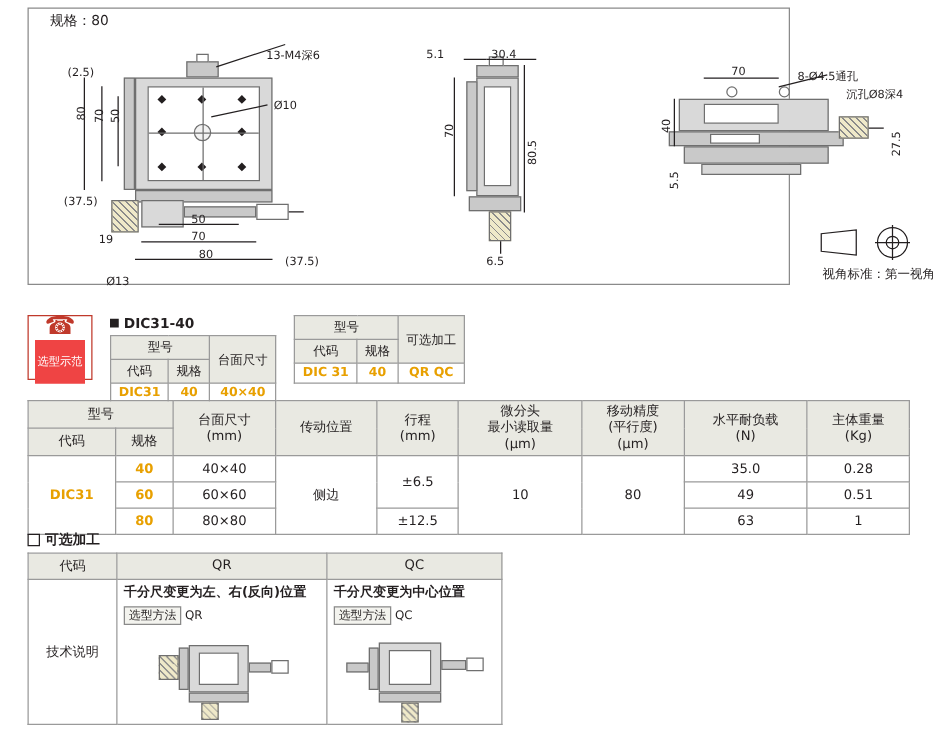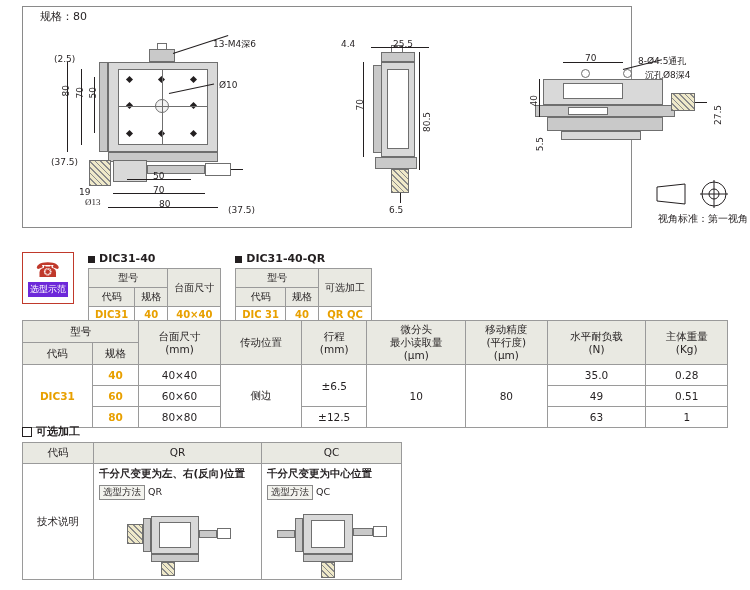--- a/index.html
+++ b/index.html
@@ -36,21 +36,21 @@
   .circ{position:absolute;border:1px solid #6f6f6f;border-radius:50%;box-sizing:border-box;}
   
   #seldemo{position:absolute;left:22px;top:252px;}
   .phonebox{
     width:52px;height:52px;border:1px solid #c0392b;background:#fff;
     display:flex;flex-direction:column;align-items:center;justify-content:center;
     box-sizing:border-box;
   }
   .phone-ico{font-size:20px;color:#c0392b;line-height:20px;}
   .phone-lab{
-    background:#6d28d9;color:#fff;font-size:9px;padding:1px 2px;margin-top:2px;
+    background:#ef4444;color:#fff;font-size:9px;padding:11px 2px;margin-top:2px;
     white-space:nowrap;
   }
   .modeltbl{border-collapse:collapse;font-size:10px;}
   .modeltbl th,.modeltbl td{
     border:1px solid #9a9a9a;padding:2px 6px;text-align:center;white-space:nowrap;
   }
   .modeltbl th{background:#e9e9e2;font-weight:normal;}
   .modeltbl td.codecell{color:#e8a000;font-weight:bold;background:#fff;}
   .modeltbl td.val{color:#e8a000;font-weight:bold;background:#fff;}
   .blktitle{font-size:11px;font-weight:bold;color:#231f20;margin-bottom:3px;}
@@ -130,36 +130,36 @@
   <div class="dwg-txt" style="left:28px;top:150px;">(37.5)</div>
 
   <div class="ln lnl" style="left:104px;top:172px;width:64px;"></div>
   <div class="dwg-txt" style="left:130px;top:164px;">50</div>
   <div class="ln lnl" style="left:90px;top:186px;width:92px;"></div>
   <div class="dwg-txt" style="left:130px;top:178px;">70</div>
   <div class="ln lnl" style="left:85px;top:200px;width:110px;"></div>
   <div class="dwg-txt" style="left:136px;top:192px;">80</div>
 
   <div class="dwg-txt" style="left:56px;top:180px;">19</div>
-  <div class="dwg-txt" style="left:62px;top:190px;font-family:Liberation Serif, serif;">Ø13</div>
+  <div class="dwg-txt" style="left:62px;top:214px;">Ø13</div>
   <div class="dwg-txt" style="left:205px;top:198px;">(37.5)</div>
 
   <div class="abs gray" style="left:358px;top:55px;width:34px;height:95px;"></div>
   <div class="abs gray2" style="left:350px;top:58px;width:9px;height:88px;"></div>
   <div class="abs white" style="left:364px;top:62px;width:22px;height:80px;"></div>
   <div class="abs gray2" style="left:358px;top:45px;width:34px;height:10px;"></div>
   <div class="abs white" style="left:368px;top:38px;width:12px;height:8px;"></div>
   <div class="abs gray2" style="left:352px;top:150px;width:42px;height:12px;"></div>
   <div class="abs hatch" style="left:368px;top:162px;width:18px;height:24px;"></div>
   <div class="ln lnv" style="left:377px;top:186px;height:10px;"></div>
 
   <div class="ln lnl" style="left:348px;top:40px;width:18px;"></div>
-  <div class="dwg-txt" style="left:318px;top:32px;">4.4</div>
+  <div class="dwg-txt" style="left:318px;top:32px;">5.1</div>
   <div class="ln lnl" style="left:366px;top:40px;width:40px;"></div>
-  <div class="dwg-txt" style="left:370px;top:32px;">25.5</div>
+  <div class="dwg-txt" style="left:370px;top:32px;">30.4</div>
   <div class="dwg-txt v" style="left:332px;top:92px;">70</div>
   <div class="ln lnv" style="left:340px;top:55px;height:95px;"></div>
   <div class="dwg-txt v" style="left:399px;top:105px;">80.5</div>
   <div class="ln lnv" style="left:396px;top:45px;height:118px;"></div>
   <div class="dwg-txt" style="left:366px;top:198px;">6.5</div>
 
   <div class="abs gray" style="left:520px;top:72px;width:120px;height:26px;"></div>
   <div class="abs white" style="left:540px;top:76px;width:60px;height:16px;"></div>
   <div class="abs gray2" style="left:512px;top:98px;width:140px;height:12px;"></div>
   <div class="abs white" style="left:545px;top:100px;width:40px;height:8px;"></div>
@@ -171,21 +171,21 @@
   <div class="circ" style="left:600px;top:62px;width:9px;height:9px;"></div>
 
   <div class="ln lnl" style="left:540px;top:55px;width:60px;"></div>
   <div class="dwg-txt" style="left:562px;top:46px;">70</div>
   <div class="dwg-txt v" style="left:506px;top:88px;">40</div>
   <div class="ln lnv" style="left:516px;top:72px;height:38px;"></div>
   <div class="dwg-txt v" style="left:512px;top:130px;">5.5</div>
   <div class="dwg-txt v" style="left:690px;top:98px;">27.5</div>
   <div class="ln lnl" style="left:600px;top:62px;width:40px;transform:rotate(-14deg);transform-origin:left center;"></div>
   <div class="dwg-txt" style="left:615px;top:48px;">8-Ø4.5通孔</div>
-  <div class="dwg-txt" style="left:622px;top:62px;">沉孔Ø8深4</div>
+  <div class="dwg-txt" style="left:654px;top:62px;">沉孔Ø8深4</div>
 
   <svg class="abs" style="left:632px;top:176px;" width="34" height="22">
     <polygon points="2,4 2,18 30,21 30,1" fill="none" stroke="#231f20" stroke-width="1"></polygon>
   </svg>
   <svg class="abs" style="left:676px;top:172px;" width="30" height="30">
     <circle cx="15" cy="15" r="12" fill="none" stroke="#231f20" stroke-width="1"></circle>
     <circle cx="15" cy="15" r="5" fill="none" stroke="#231f20" stroke-width="1"></circle>
     <line x1="1" y1="15" x2="29" y2="15" stroke="#231f20" stroke-width="1"></line>
     <line x1="15" y1="1" x2="15" y2="29" stroke="#231f20" stroke-width="1"></line>
   </svg>
@@ -217,23 +217,20 @@
       <tr>
         <td class="codecell">DIC31</td>
         <td class="val">40</td>
         <td class="val">40×40</td>
       </tr>
     </tbody>
       </table>
   </div>
 
   <div>
-    <div class="blktitle">
-      <span class="sq"></span><span>DIC31-40-QR</span>
-    </div>
     <table class="modeltbl">
       <tbody>
           <tr>
         <th colspan="2">型号</th>
         <th rowspan="2">可选加工</th>
       </tr>
       <tr>
         <th>代码</th>
         <th>规格</th>
       </tr>

